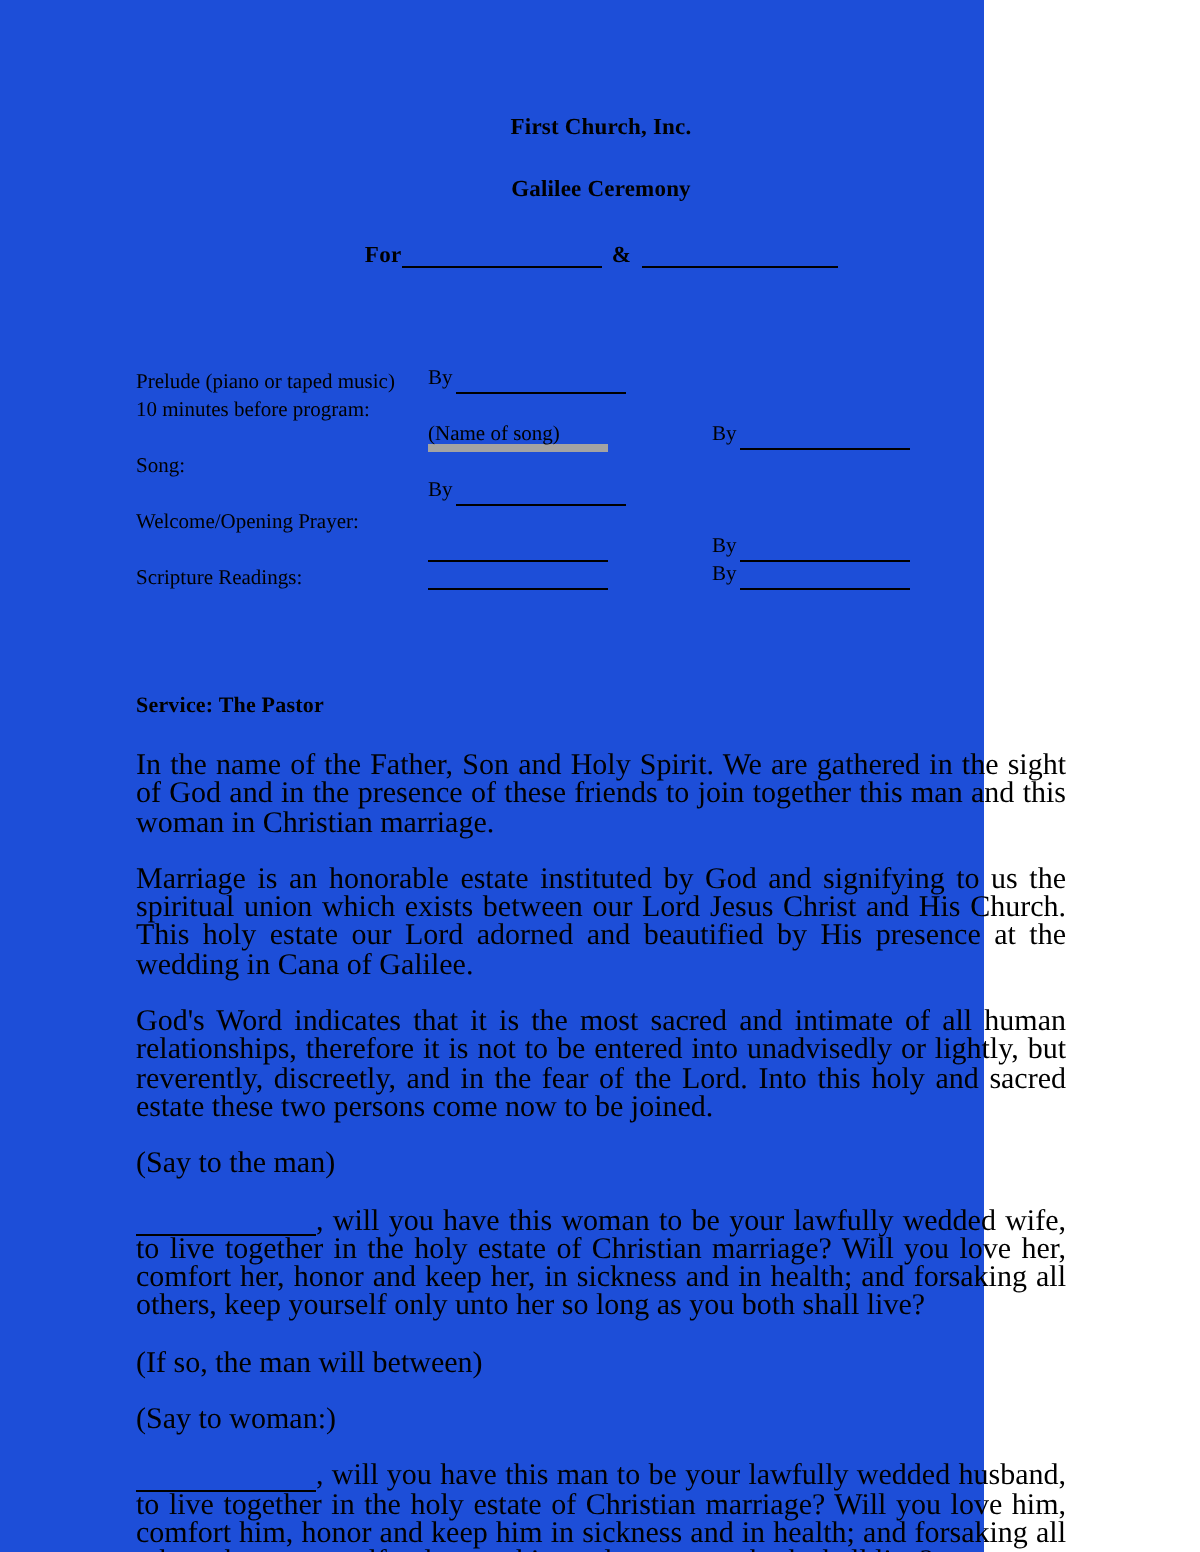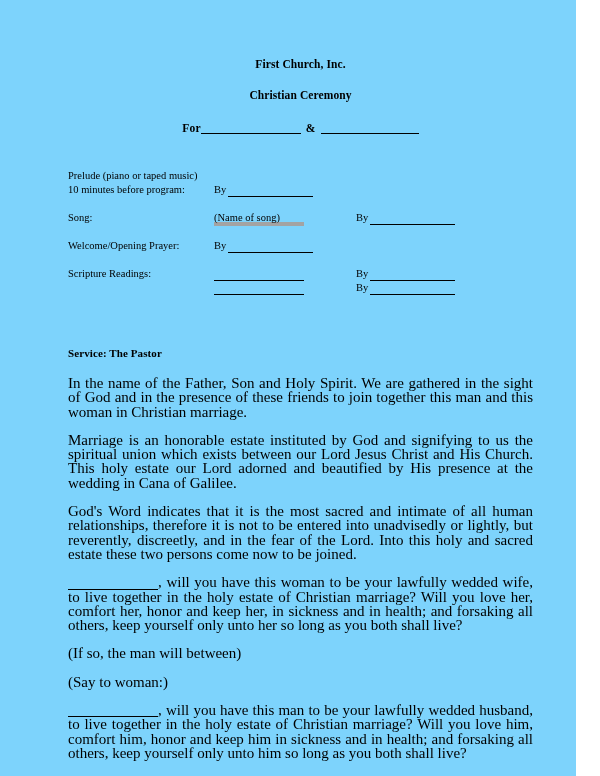--- a/index.html
+++ b/index.html
@@ -11,23 +11,23 @@
     width: 600px;
     height: 776px;
     position: relative;
     font-family: "Liberation Serif", "DejaVu Serif", serif;
     color: #000000;
     overflow: hidden;
   }
   .page {
     position: absolute;
     left: 0; top: 0;
-    width: 576px;
+    width: 492px;
     height: 776px;
-    background: #7dd3fc;
+    background: #1d4ed8;
   }
   .content {
     position: absolute;
     left: 68px;
     top: 58px;
     width: 465px;
   }
 
   
   .title-block { text-align: center; }
@@ -66,21 +66,21 @@
     line-height: 13.5px;
   }
   .prog-row {
     position: relative;
     height: 14px;
   }
   .prog-row.gap { margin-top: 14px; }
   .prog-label {
     position: absolute;
     left: 0;
-    top: 0;
+    top: 16px;
     white-space: nowrap;
   }
   .prog-mid {
     position: absolute;
     left: 146px;
     top: 0;
     white-space: nowrap;
   }
   .prog-right {
     position: absolute;
@@ -146,21 +146,21 @@
   }
 </style>
 </head>
 <body>
 
 <div class="page">
   <div class="content">
 
     <div class="title-block">
       <div class="doc-title">First Church, Inc.</div>
-      <div class="doc-subtitle">Christian Ceremony</div>
+      <div class="doc-subtitle">Galilee Ceremony</div>
       <div class="for-line">
         <span>For</span><span class="blank b1"></span><span class="amp">&amp;</span><span class="blank b2"></span>
       </div>
     </div>
 
     <div class="program">
 
       <div class="prog-row">
         <span class="prog-label">Prelude (piano or taped music)</span>
       </div>
@@ -193,20 +193,21 @@
     </div>
 
     <div class="service-heading">Service: The Pastor</div>
 
     <div class="body-text">
 
       <p class="para first">In the name of the Father, Son and Holy Spirit. We are gathered in the sight of God and in the presence of these friends to join together this man and this woman in Christian marriage.</p>
       <p class="para">Marriage is an honorable estate instituted by God and signifying to us the spiritual union which exists between our Lord Jesus Christ and His Church. This holy estate our Lord adorned and beautified by His presence at the wedding in Cana of Galilee.</p>
       <p class="para">God's Word indicates that it is the most sacred and intimate of all human relationships, therefore it is not to be entered into unadvisedly or lightly, but reverently, discreetly, and in the fear of the Lord. Into this holy and sacred estate these two persons come now to be joined.</p>
 
+      <p class="stage">(Say to the man)</p>
 
       <p class="vow"><span class="name-blank"></span><span>, will you have this woman to be your lawfully wedded wife, to live together in the holy estate of Christian marriage? Will you love her, comfort her, honor and keep her, in sickness and in health; and forsaking all others, keep yourself only unto her so long as you both shall live?</span></p>
 
       <p class="stage">(If so, the man will between)</p>
 
 
       <p class="stage">(Say to woman:)</p>
 
       <p class="vow"><span class="name-blank"></span><span>, will you have this man to be your lawfully wedded husband, to live together in the holy estate of Christian marriage? Will you love him, comfort him, honor and keep him in sickness and in health; and forsaking all others, keep yourself only unto him so long as you both shall live?</span></p>
 

